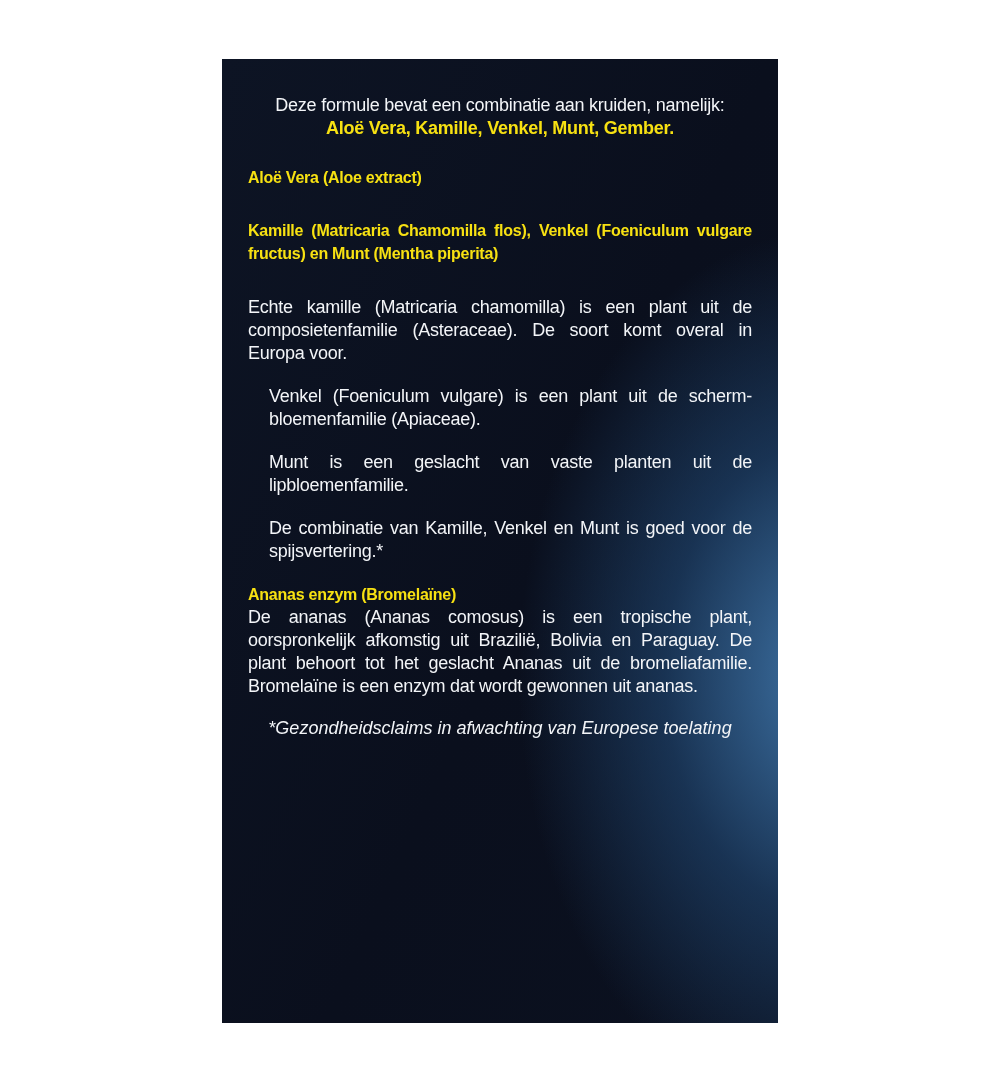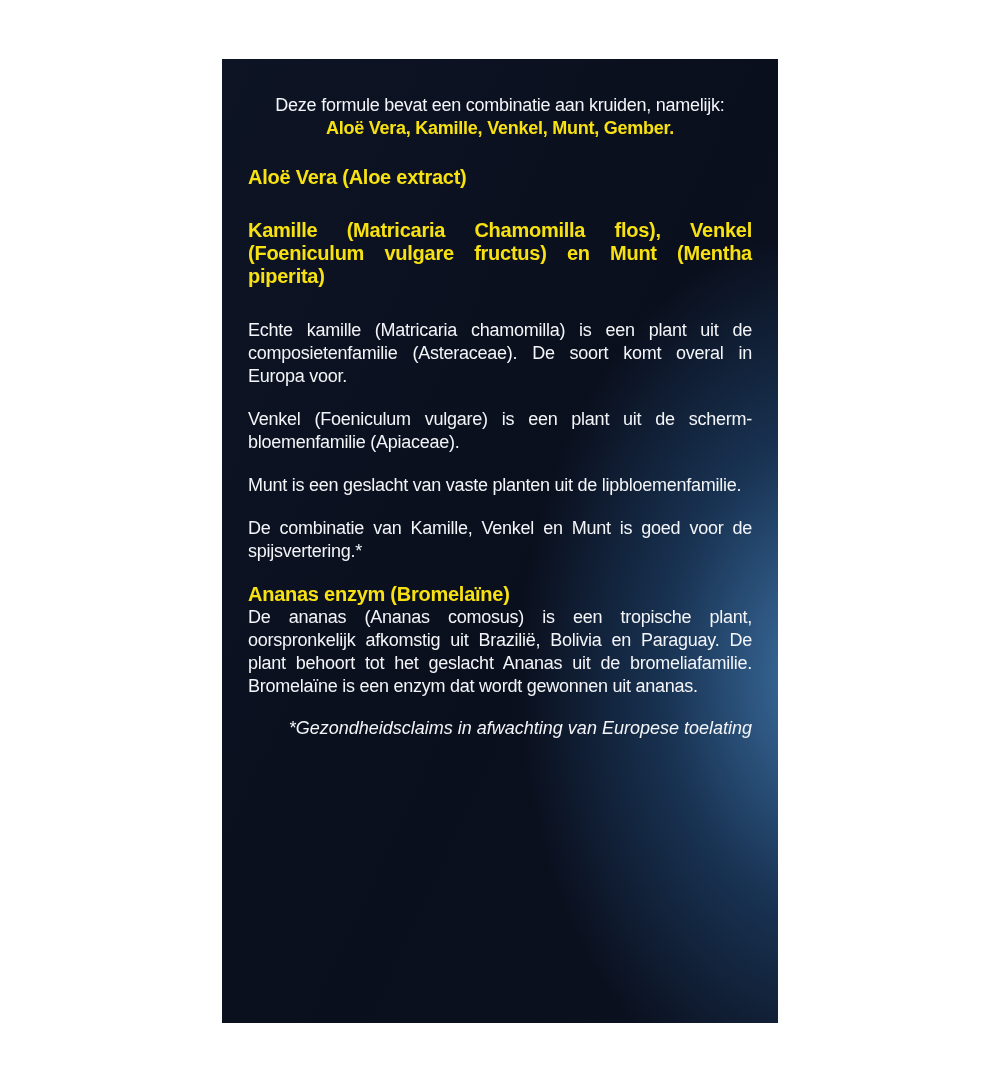--- a/index.html
+++ b/index.html
@@ -36,40 +36,40 @@
   .intro{
     text-align:center;
     margin:0 0 26px 0;
   }
   .intro p{margin:0;text-align:center;}
   .intro .herbs{
     color:var(--yellow);
     font-weight:bold;
   }
   h2{
-    font-size:20px;
+    font-size:16px;
     line-height:23px;
     margin:0;
     color:var(--yellow);
     font-weight:bold;
     text-align:justify;
   }
   p{
     margin:0;
     text-align:justify;
   }
   .sec{margin-top:30px;}
   .sec.first{margin-top:0;}
   .sec.tight{margin-top:20px;}
   .sec .hd-gap{margin-bottom:31px;}
-  .sec p + p{margin-top:20px;}
+  .sec p + p{margin-top:20px;margin-left:21px;}
   .footnote{
     margin-top:19px;
     font-style:italic;
-    text-align:right;
+    text-align:center;
     letter-spacing:0;
   }
 </style>
 </head>
 <body>
 
 <div class="label-panel">
 
   <div class="intro">
     <p>Deze formule bevat een combinatie aan kruiden, namelijk:</p>

